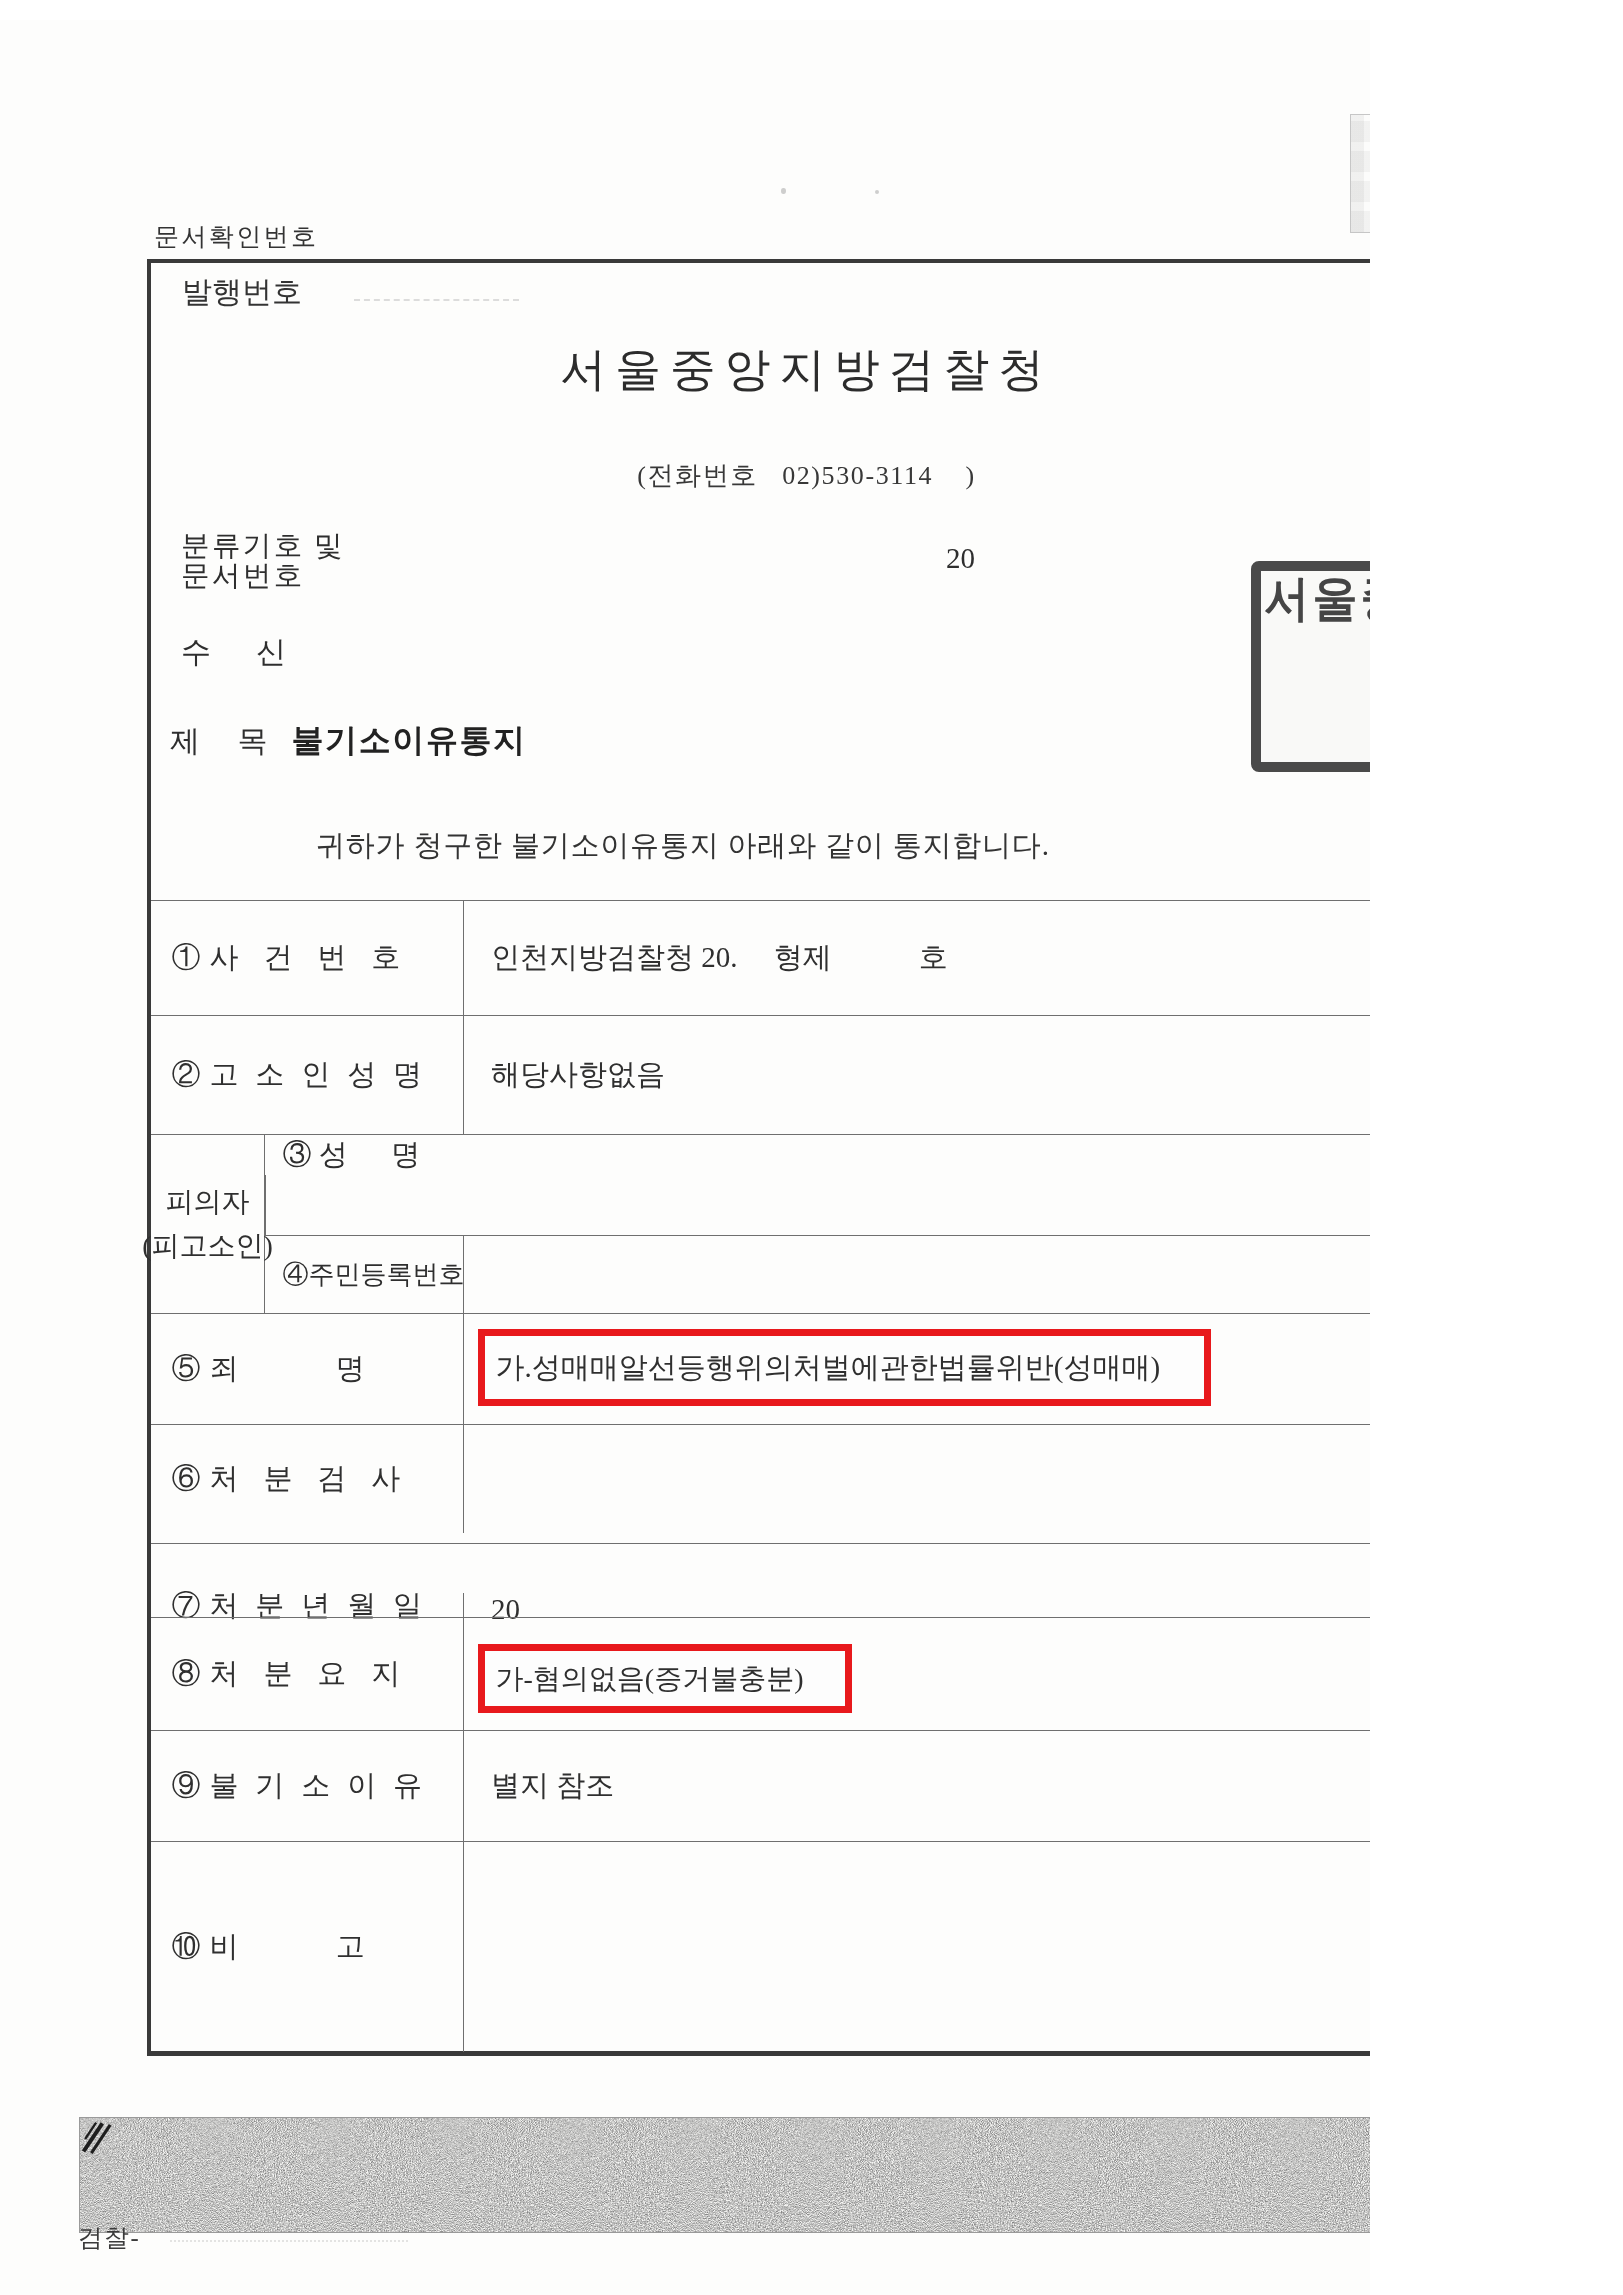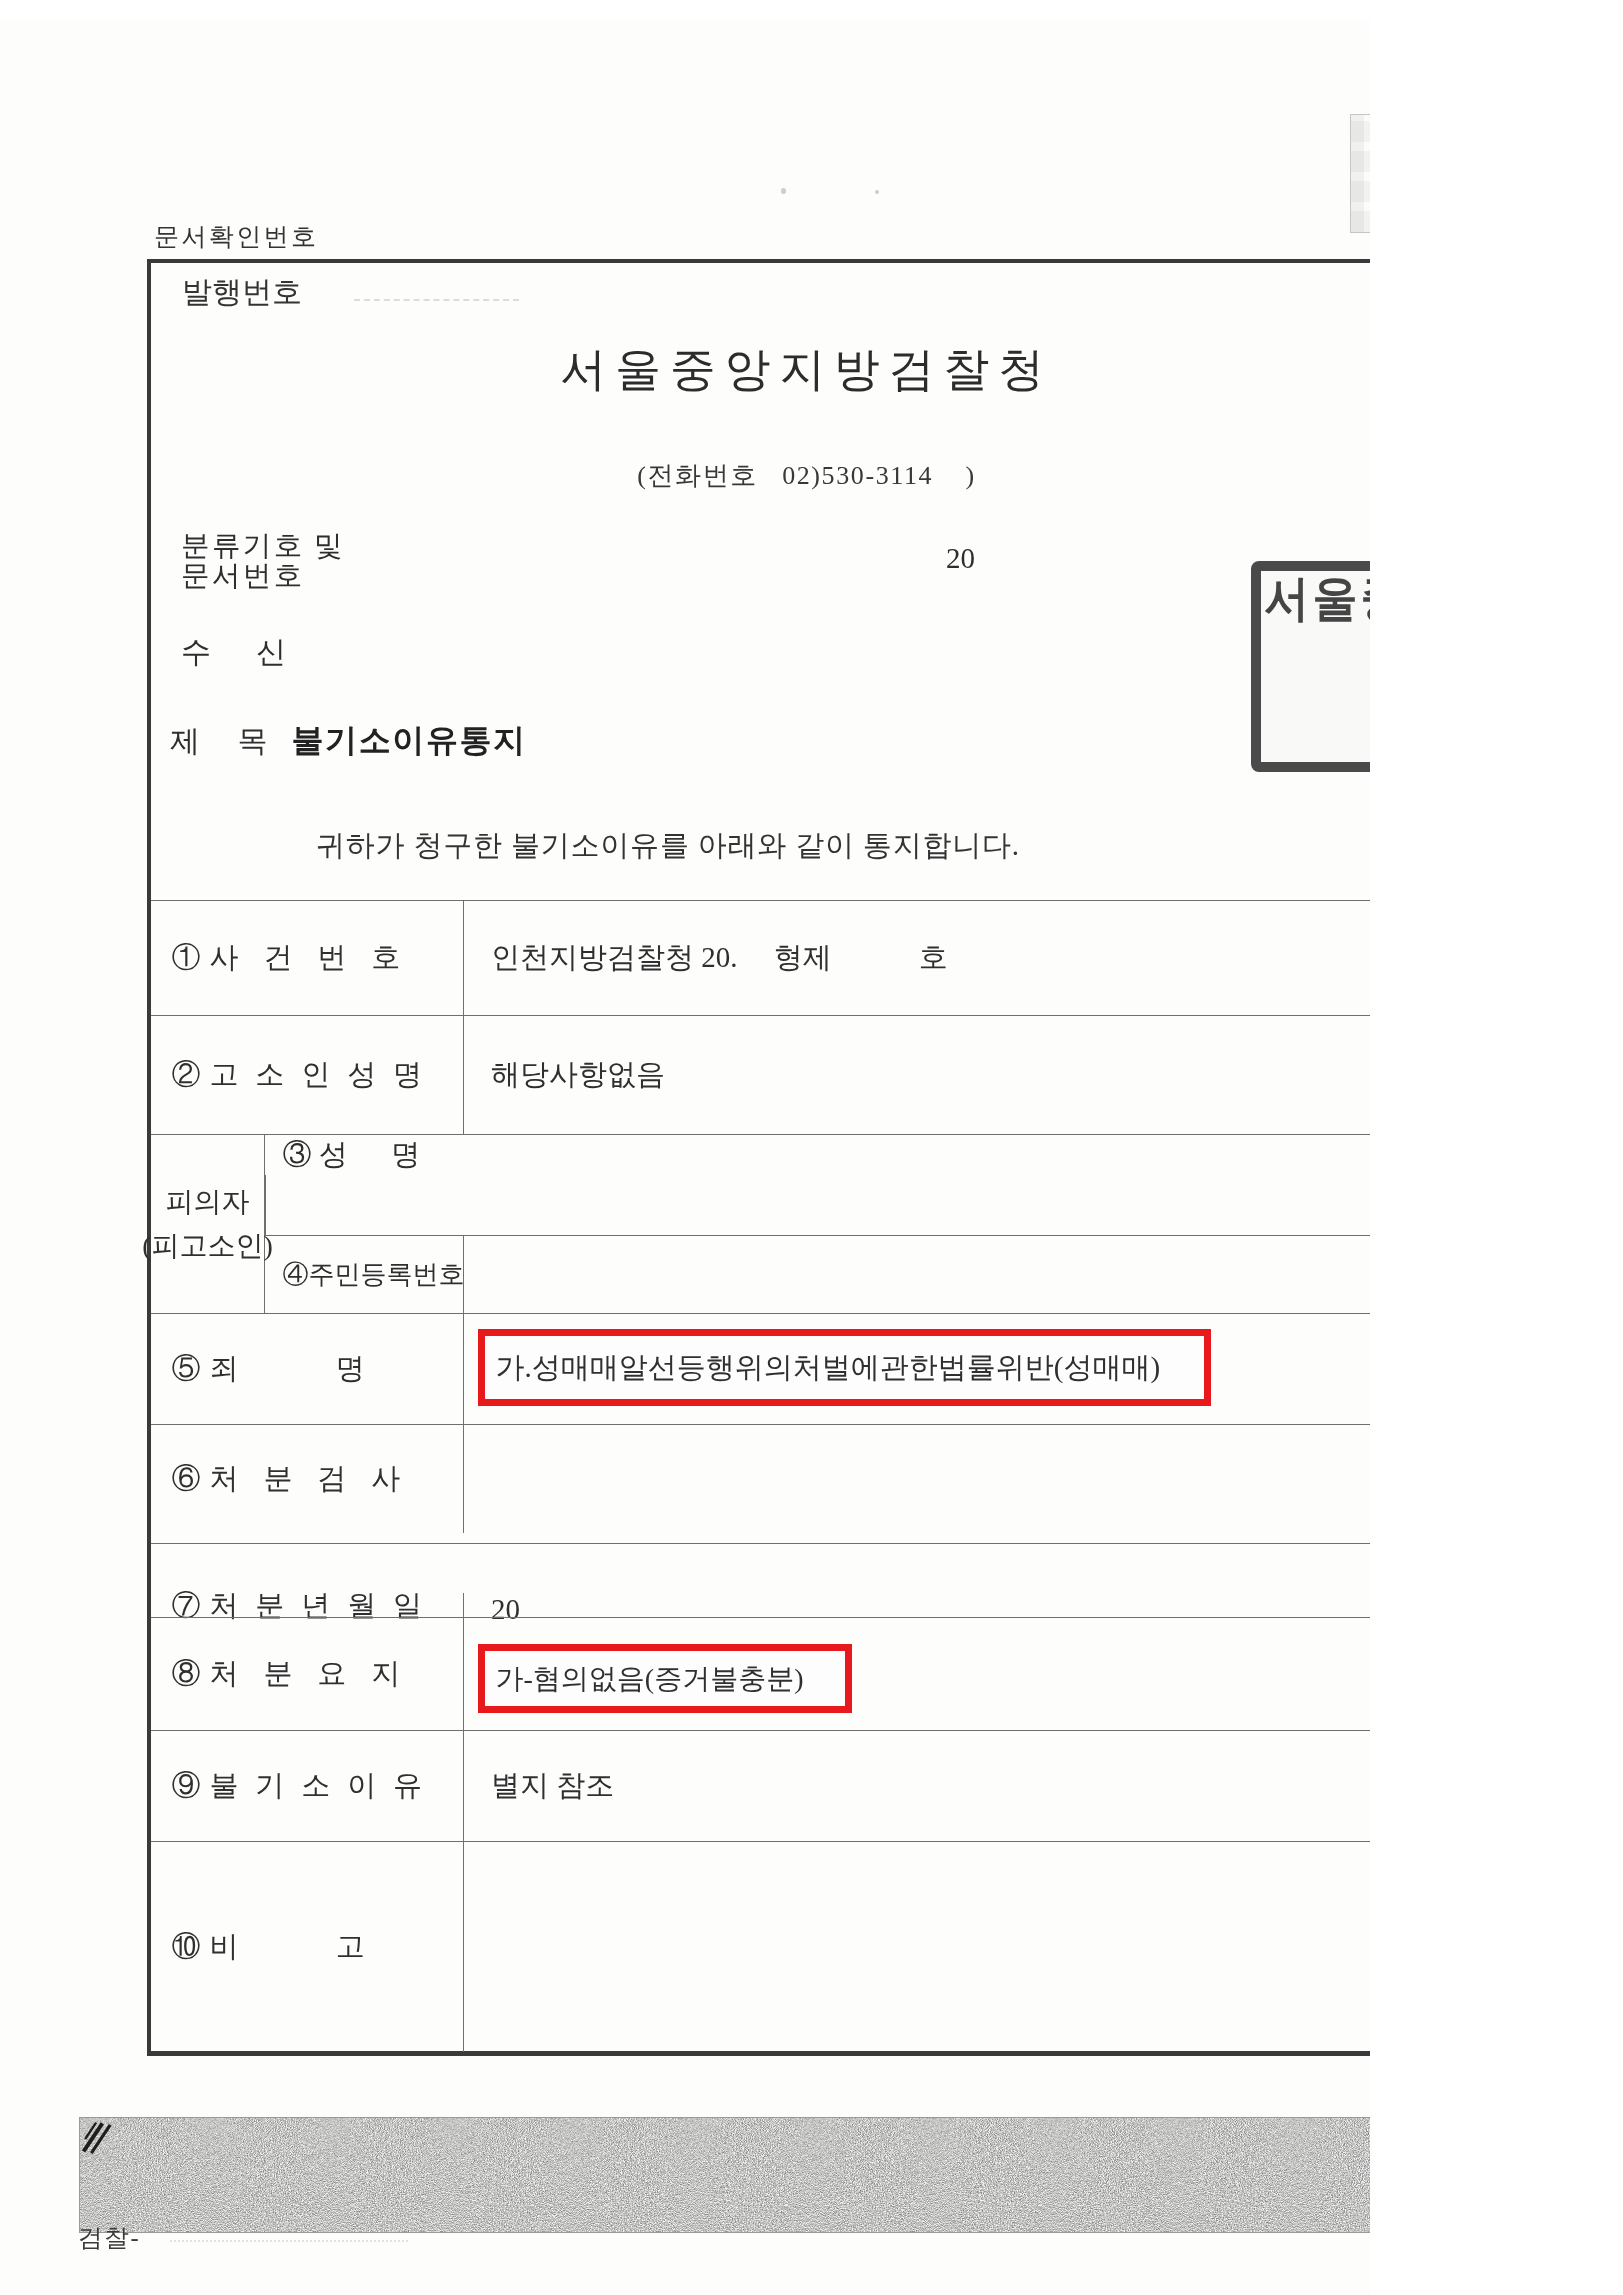--- a/index.html
+++ b/index.html
@@ -145,21 +145,21 @@
   <div class="abs recipient">수      신</div>
 
   <div class="abs seal">
     <div class="seal-row">서울중앙</div>
     <div class="seal-row">지방검찰</div>
     <div class="seal-row">청검사장</div>
   </div>
 
   <div class="abs subject-row"><span>제     목</span><span class="subject-value">불기소이유통지</span></div>
 
-  <div class="abs notice">귀하가 청구한 불기소이유를 아래와 같이 통지합니다.</div>
+  <div class="abs notice">귀하가 청구한 불기소이유통지 아래와 같이 통지합니다.</div>
 
   <div class="trow" style="top:880px;height:115px;">
     <div class="cell-label">① 사   건   번   호</div>
     <div class="cell-value">인천지방검찰청 20.     형제            호</div>
   </div>
 
   <div class="trow" style="top:995px;height:119px;">
     <div class="cell-label">② 고  소  인  성  명</div>
     <div class="cell-value">해당사항없음</div>
   </div>

